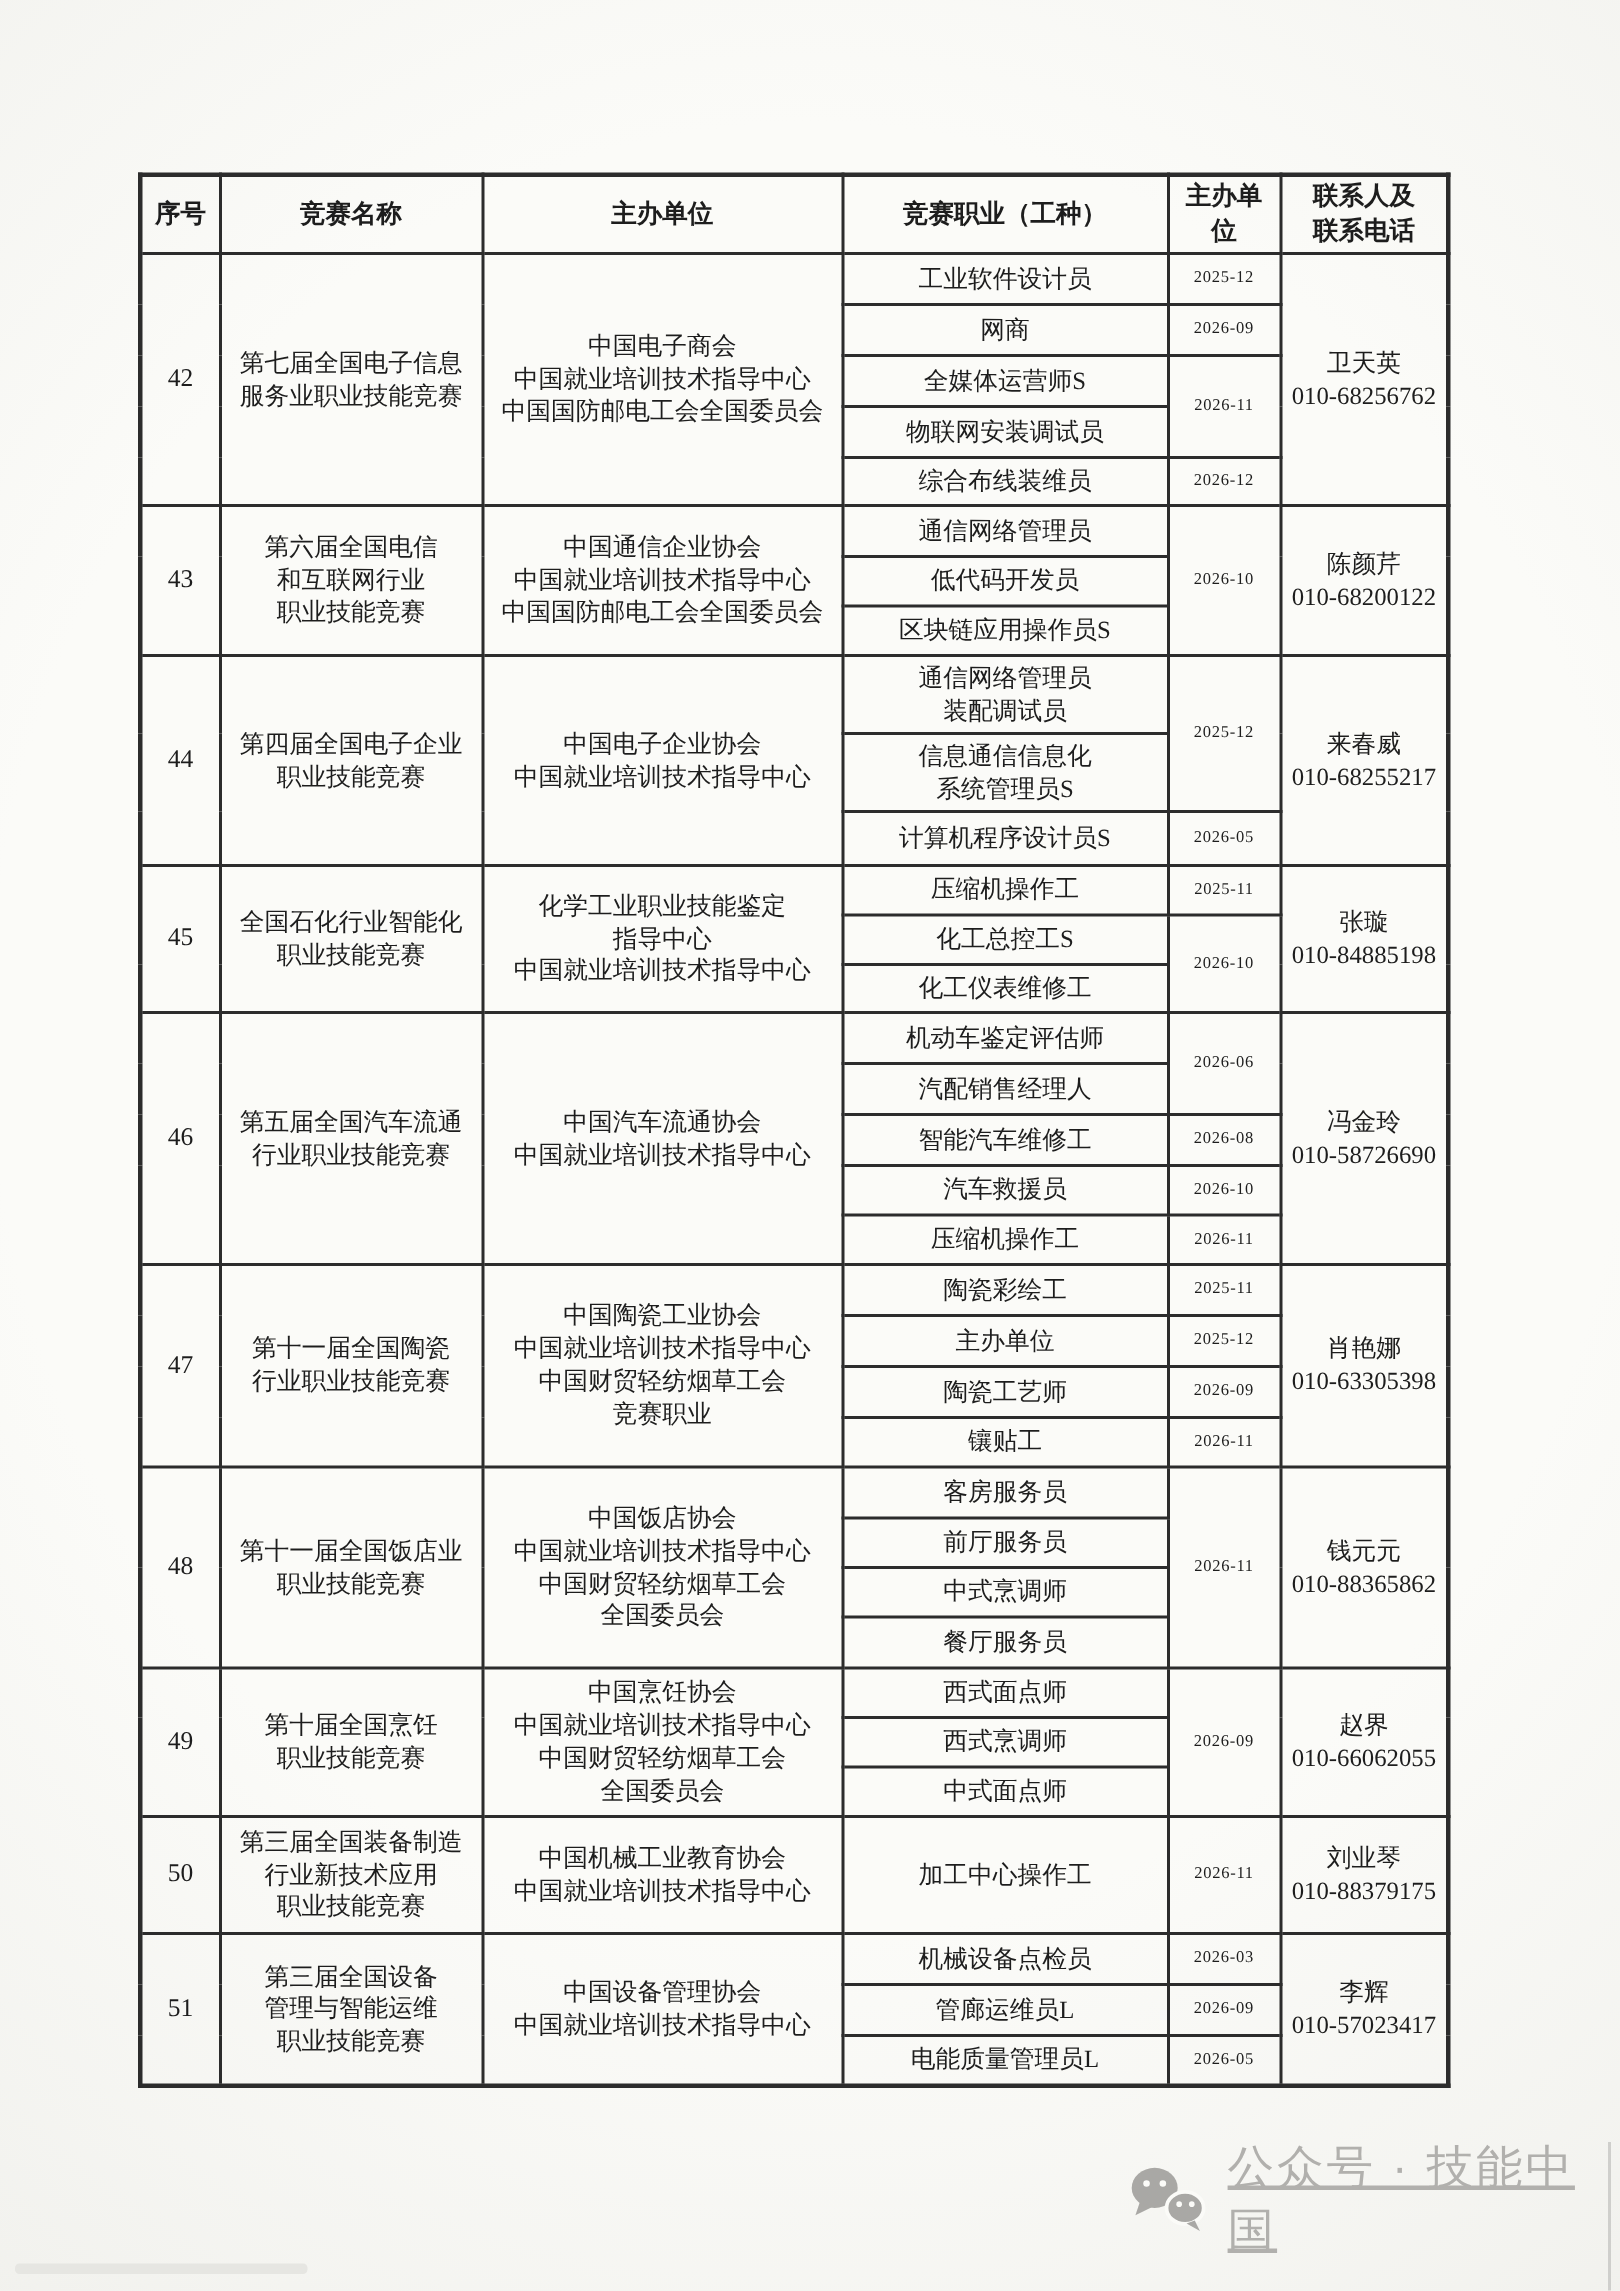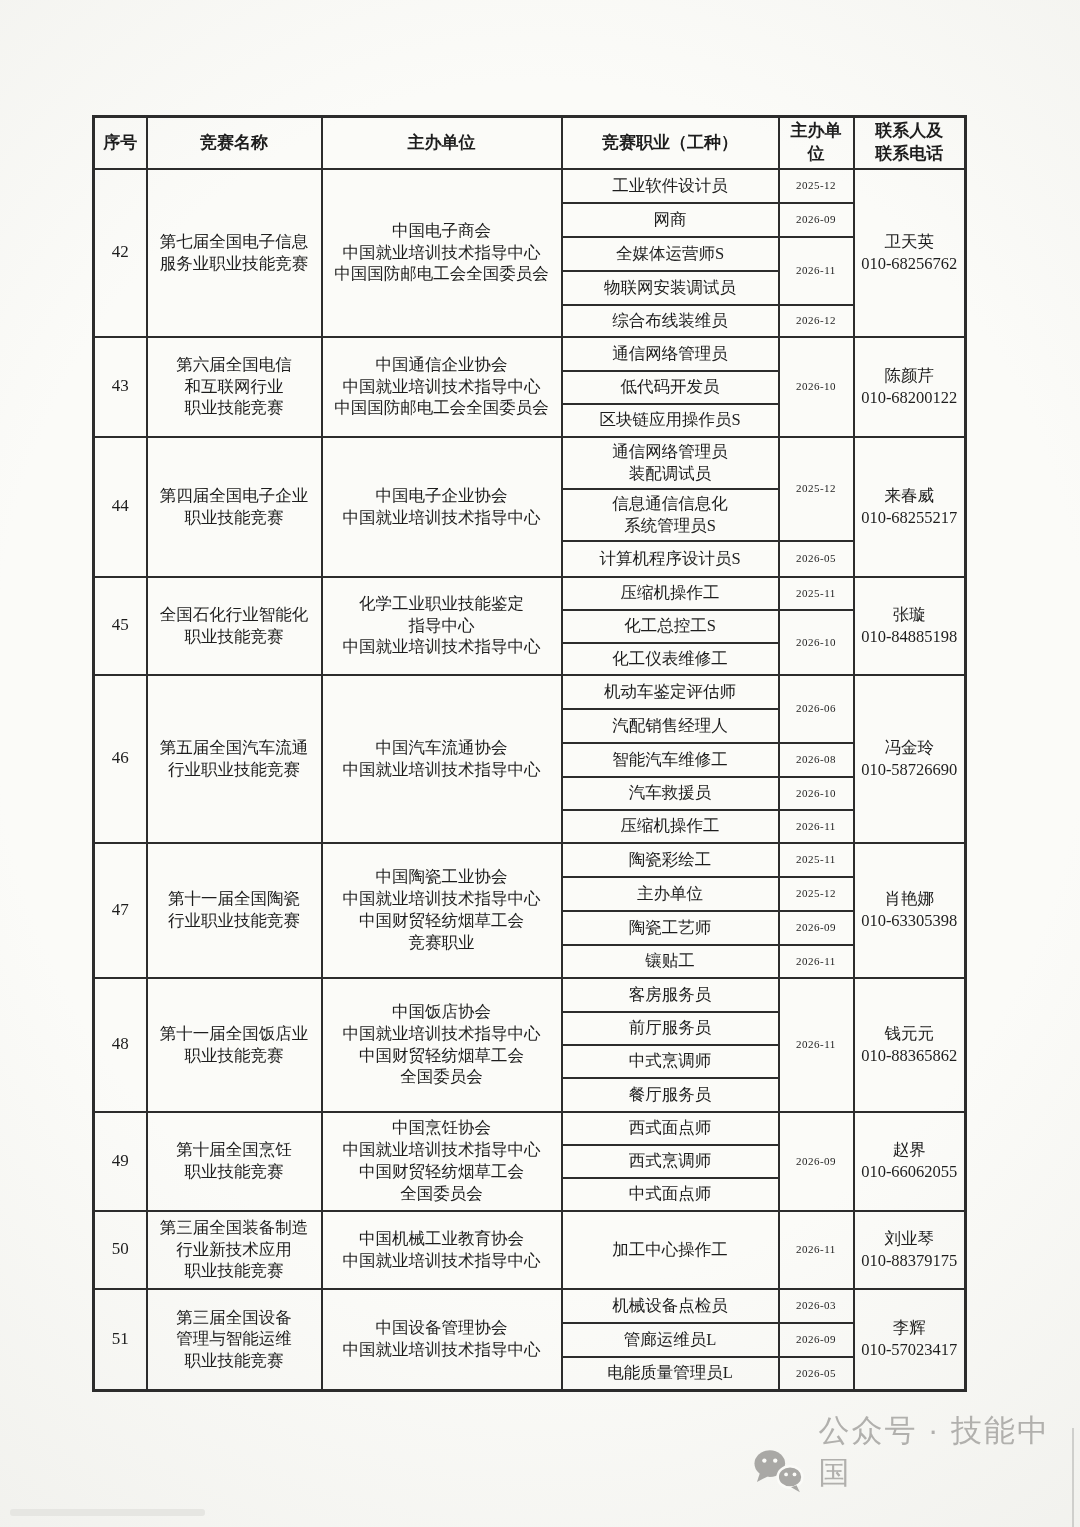--- a/index.html
+++ b/index.html
@@ -28,22 +28,23 @@
     line-height:1.32;
   }
   .grid th { font-size:17px; font-weight:bold; }
   td.seq { font-size:17px; }
   td.name, td.org, td.job, td.contact { font-size:16.5px; }
   td.time { font-size:11px; letter-spacing:0.5px; }
   tr.h32{height:32px} tr.h33{height:33px} tr.h34{height:34px}
   tr.h36{height:36px} tr.h52{height:52px} tr.h78{height:78px}
   .footer {
     position:absolute; left:752px; top:1438px; height:56px;
-    display:flex; align-items:flex-end; gap:13px;
+    display:flex; align-items:center; gap:13px;
     color:#b1b0ad;
+    text-decoration:underline;
   }
   .wm-text {
     font-family:"Liberation Sans","DejaVu Sans",sans-serif;
     font-size:31px; letter-spacing:2px; color:#b1b0ad;
   }
   .wechat-icon { display:block; }
   .edge-line {
     position:absolute; left:1072px; top:1428px; width:2px; height:99px;
     background:#cfcfcc;
   }

